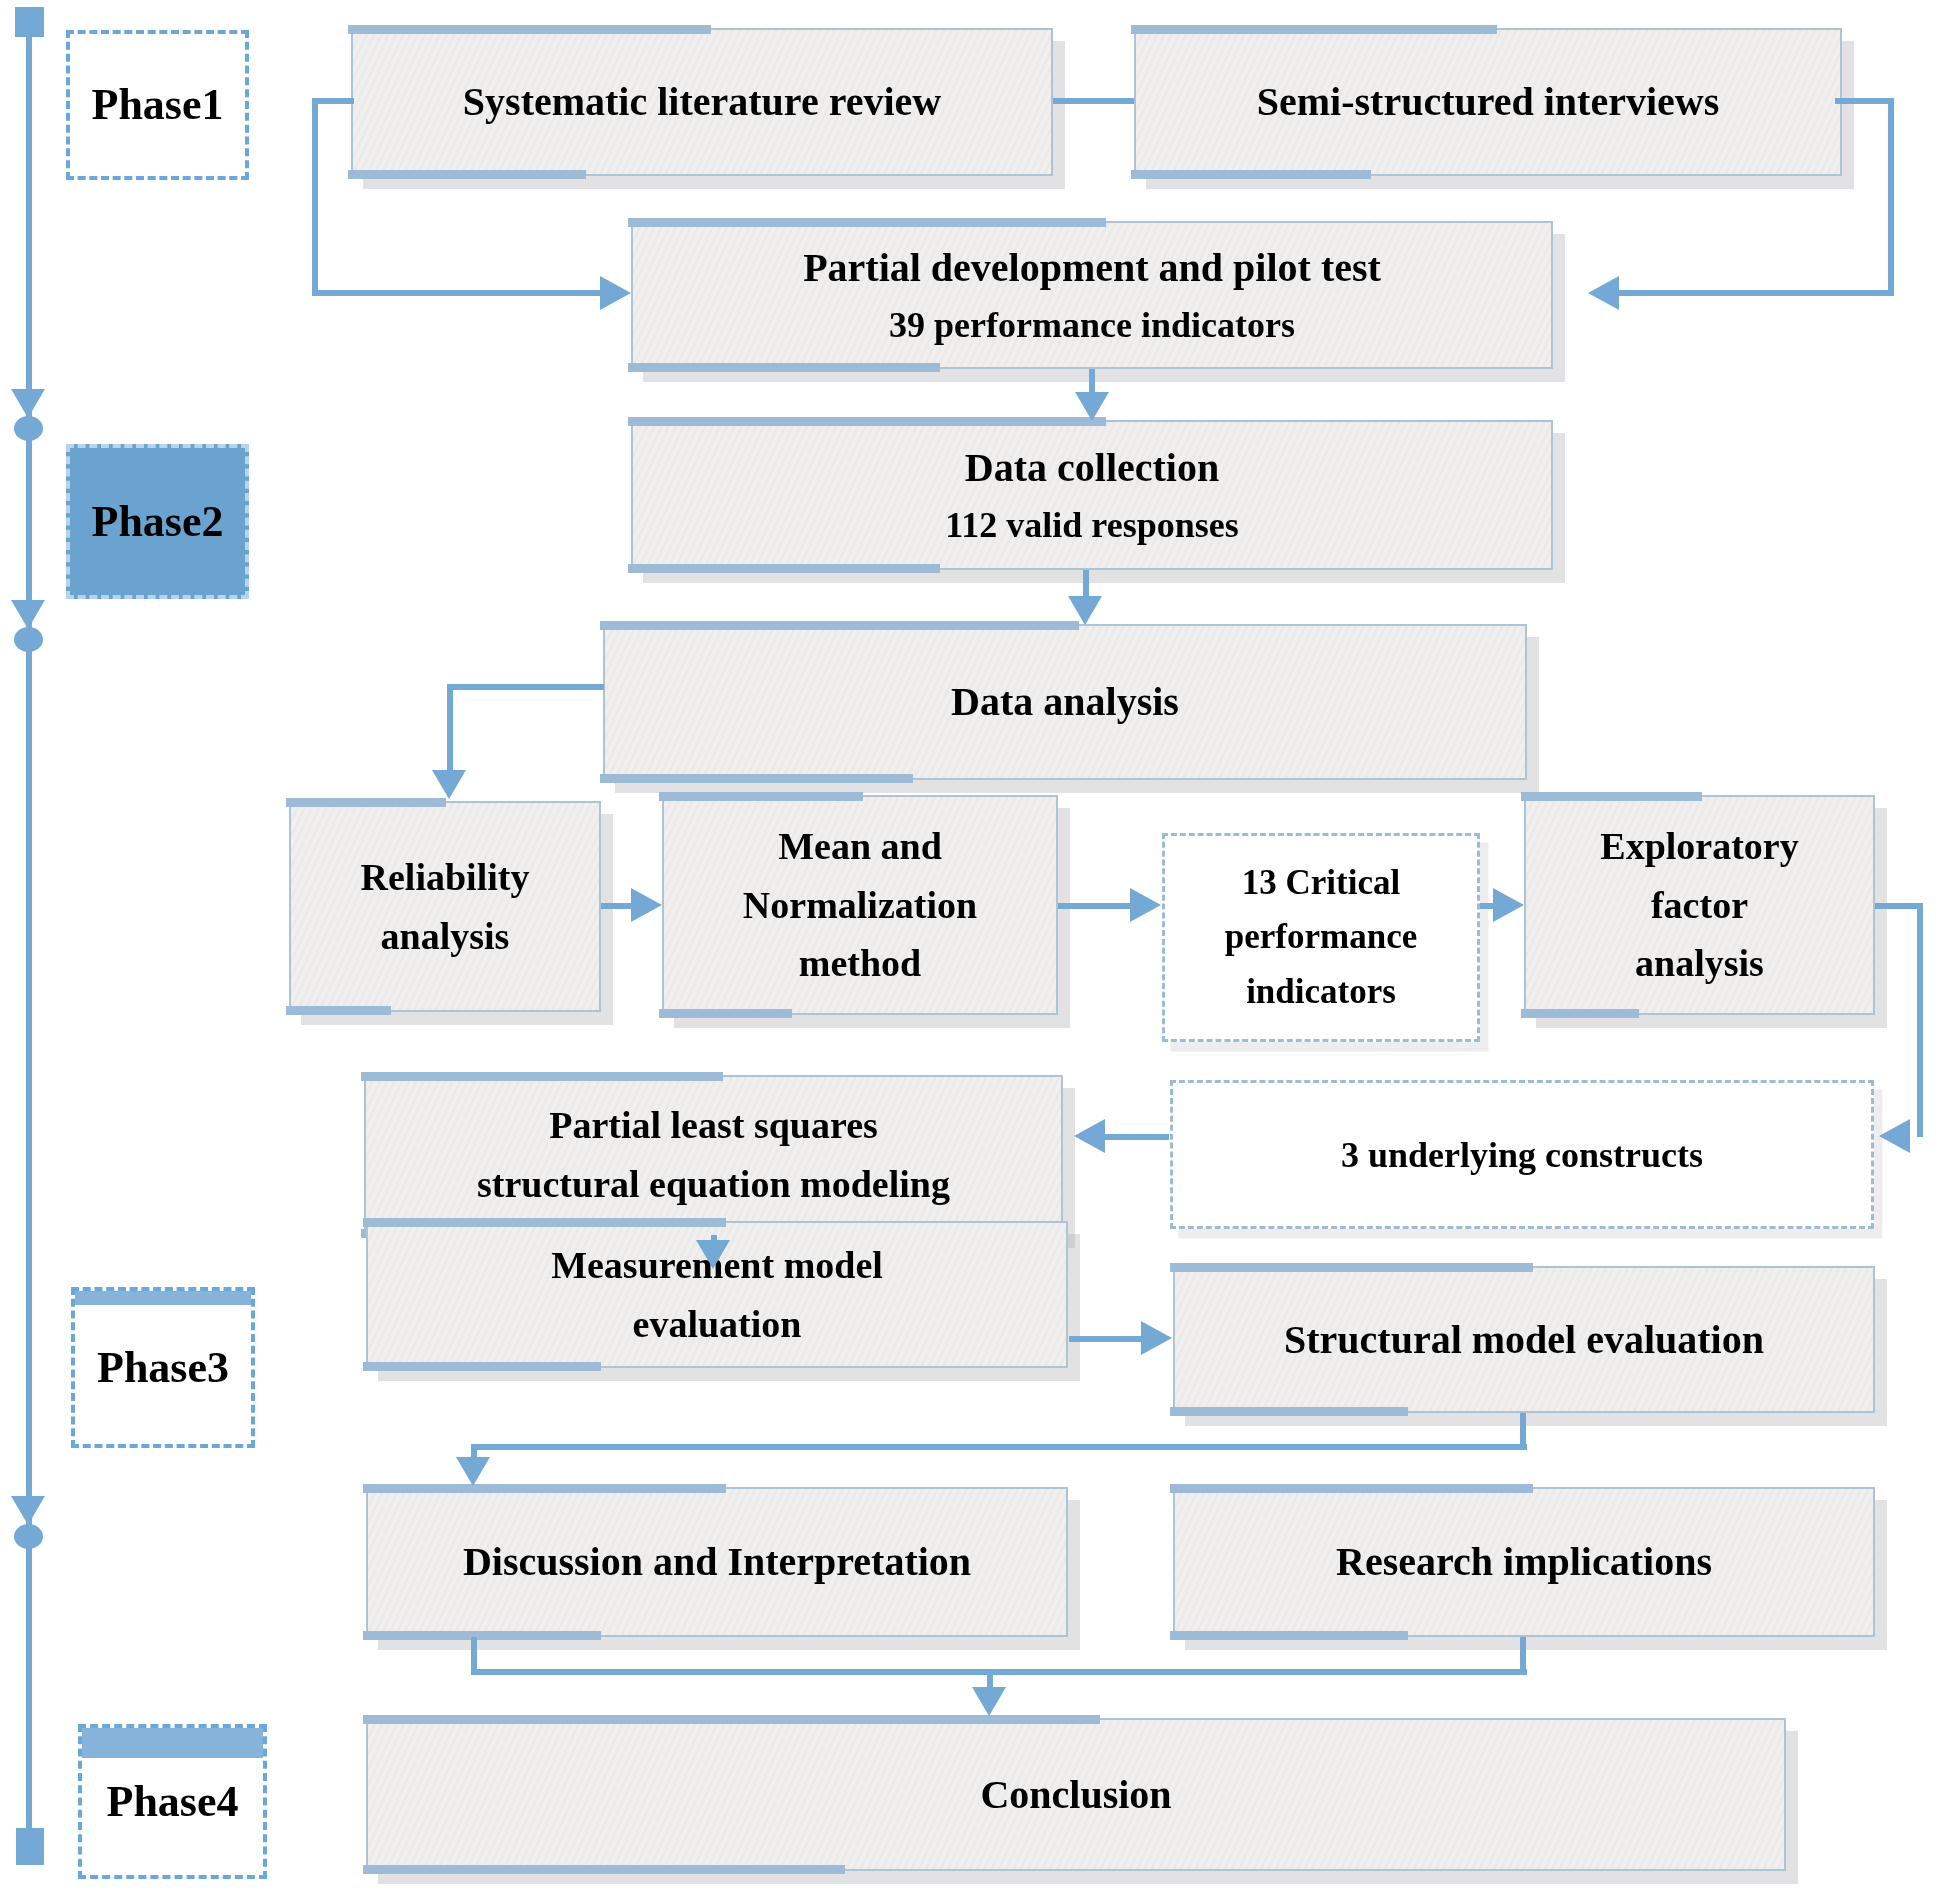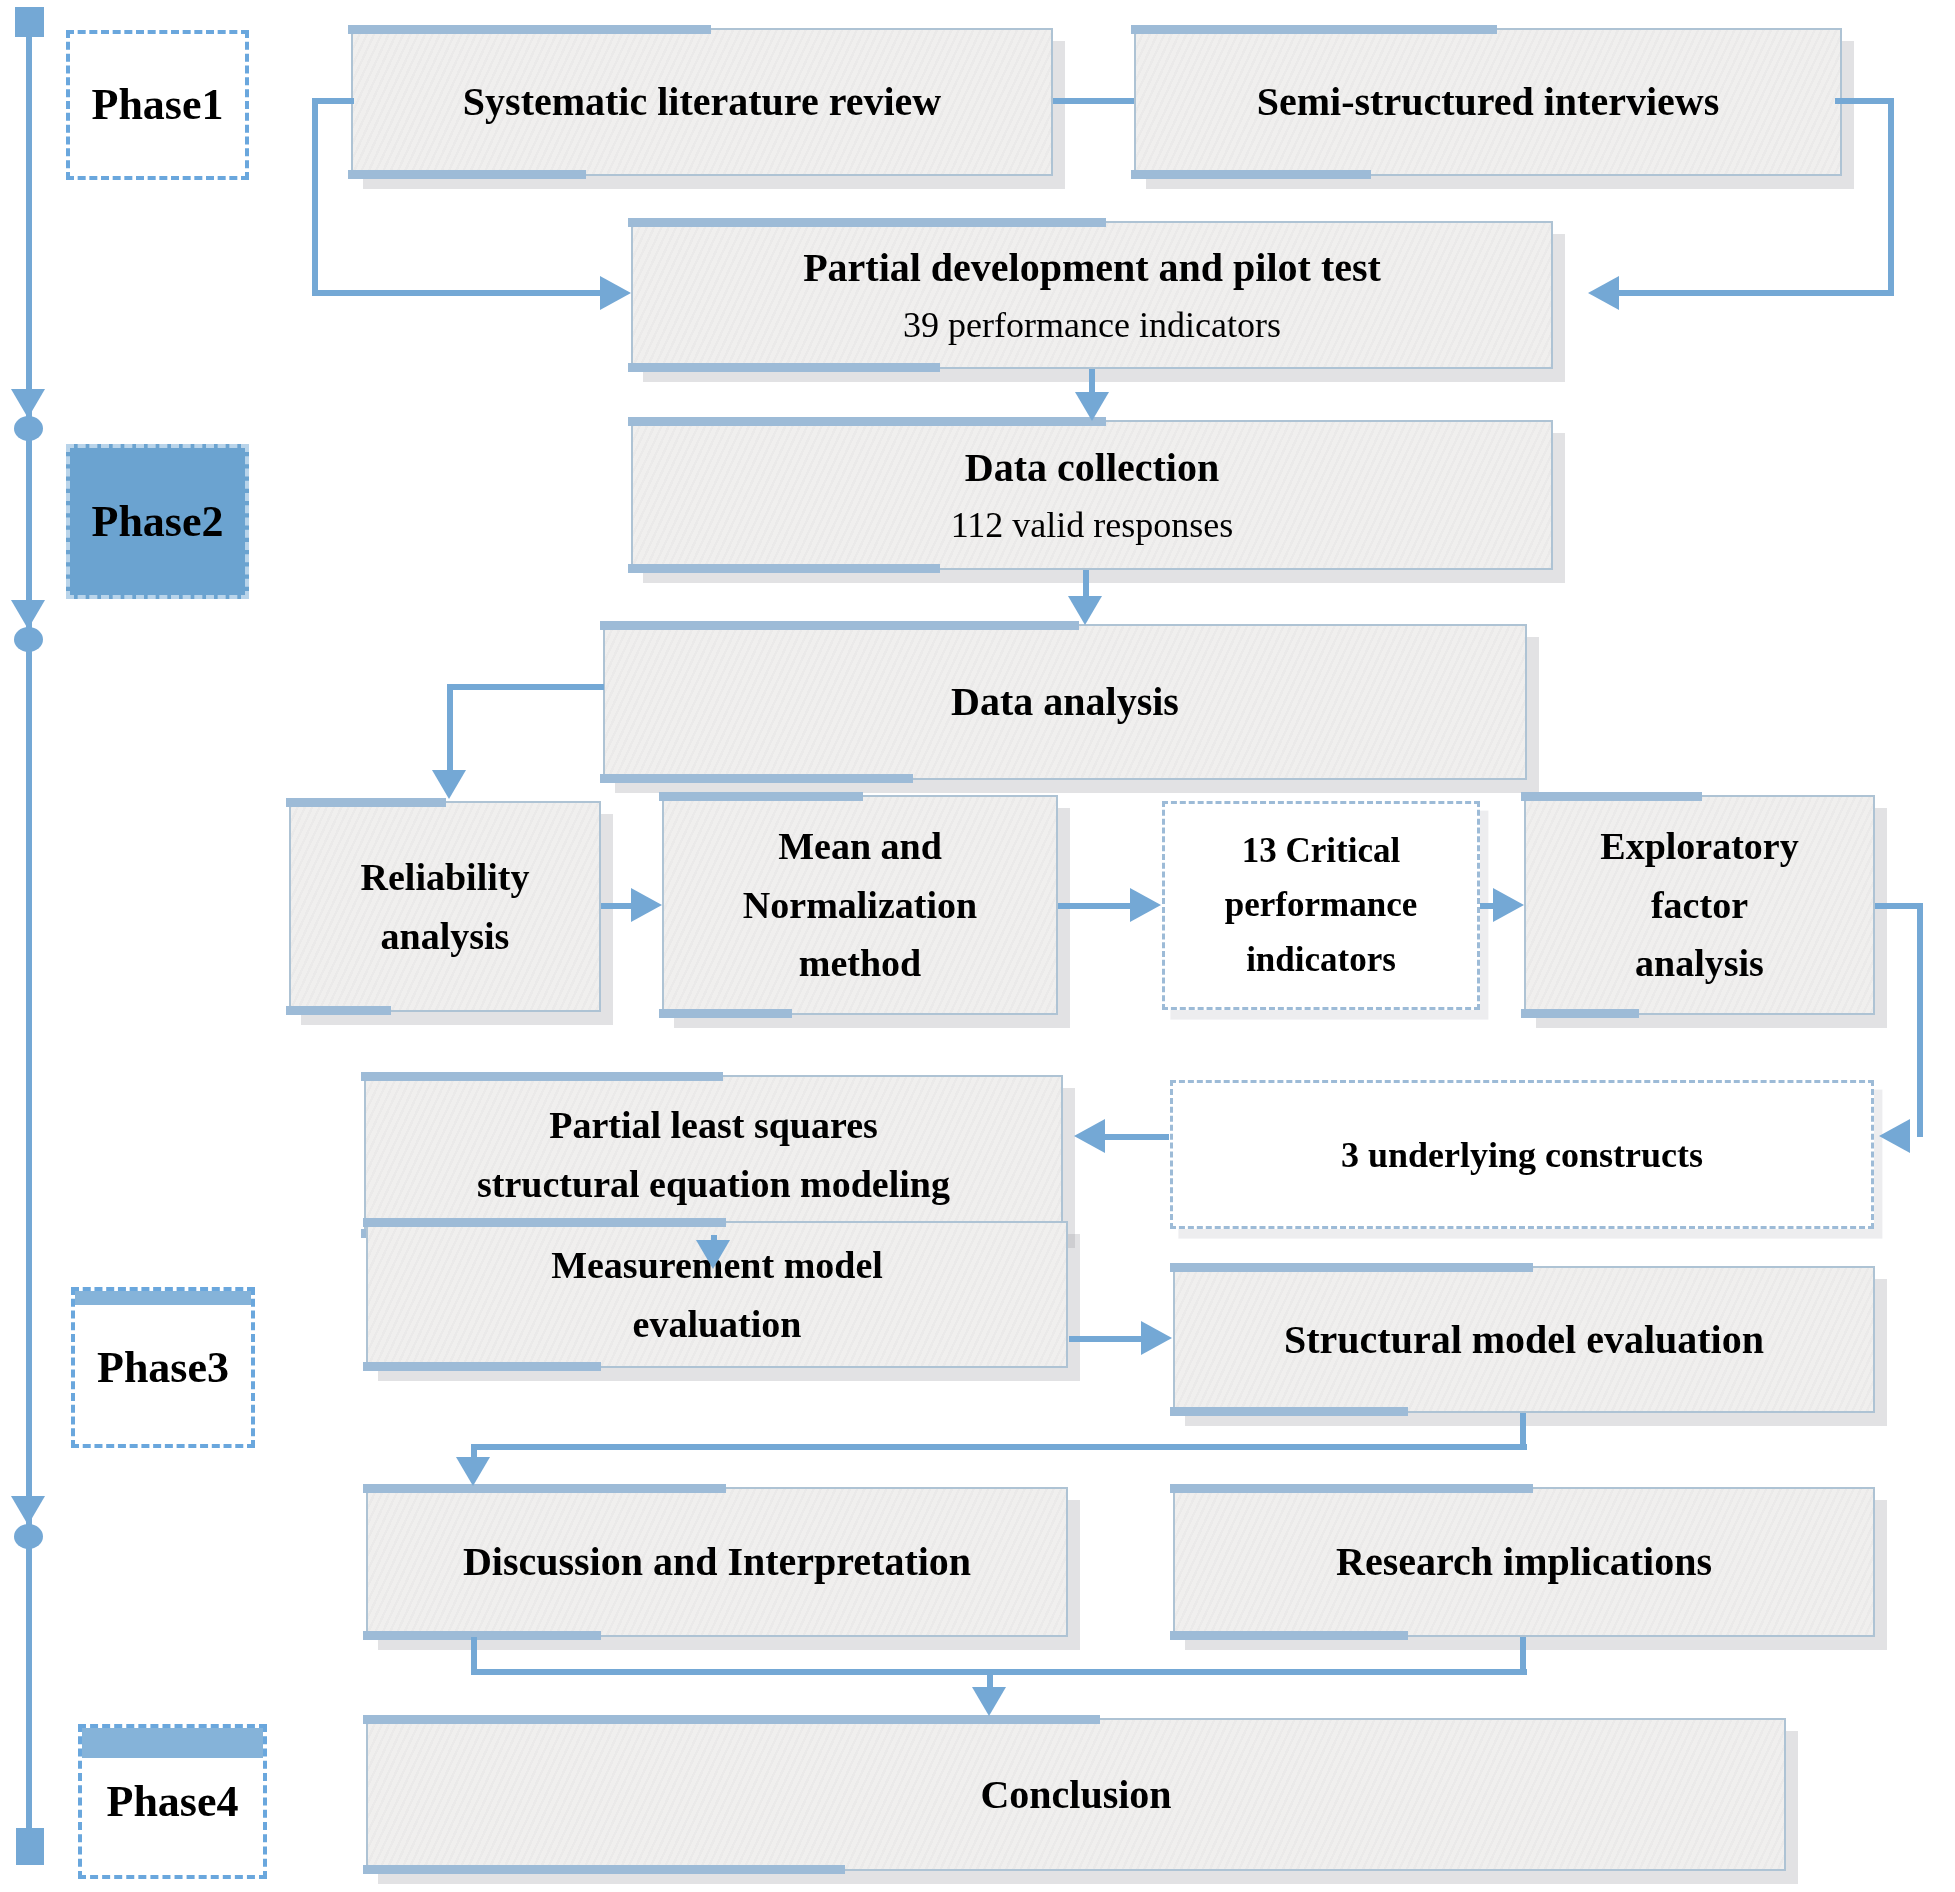--- a/index.html
+++ b/index.html
@@ -69,21 +69,21 @@
     position:absolute;
     top:0;left:0;right:0;
     background:#85b3d9;
   }
   .phase2{
     background:#6ba3d0;
     border:4.2px dashed #b9d4ea;
   }
   
   .t-main{font-size:40px;line-height:1.5;}
-  .t-sub{font-size:36px;font-weight:normal;line-height:1.5;}
+  .t-sub{font-size:36px;font-weight:bold;line-height:1.5;}
   .t-med{font-size:38px;line-height:1.55;}
   .t-small{font-size:35px;line-height:1.55;}
   
   .hseg,.vseg{position:absolute;background:#74a8d5;}
   .arr-d{position:absolute;width:0;height:0;
     border-left:17.4px solid transparent;border-right:17.4px solid transparent;
     border-top:29px solid #74a8d5;}
   .arr-r{position:absolute;width:0;height:0;
     border-top:17.4px solid transparent;border-bottom:17.4px solid transparent;
     border-left:31px solid #74a8d5;}
@@ -157,21 +157,21 @@
     <span>Reliability</span>
     <span>analysis</span>
   </div>
 
   <div class="box gray t-med" style="left:662px;top:795px;width:396px;height:220px;">
     <span>Mean and</span>
     <span>Normalization</span>
     <span>method</span>
   </div>
 
-  <div class="box dashedbox t-small" style="left:1162px;top:801px;width:318px;height:209px;font-weight:bold;text-align:center;">
+  <div class="box dashedbox t-small" style="left:1162px;top:833px;width:318px;height:209px;font-weight:bold;text-align:center;">
     <span>13 Critical</span>
     <span>performance</span>
     <span>indicators</span>
   </div>
 
   <div class="box gray t-med" style="left:1524px;top:795px;width:351px;height:220px;">
     <span>Exploratory</span>
     <span>factor</span>
     <span>analysis</span>
   </div>

